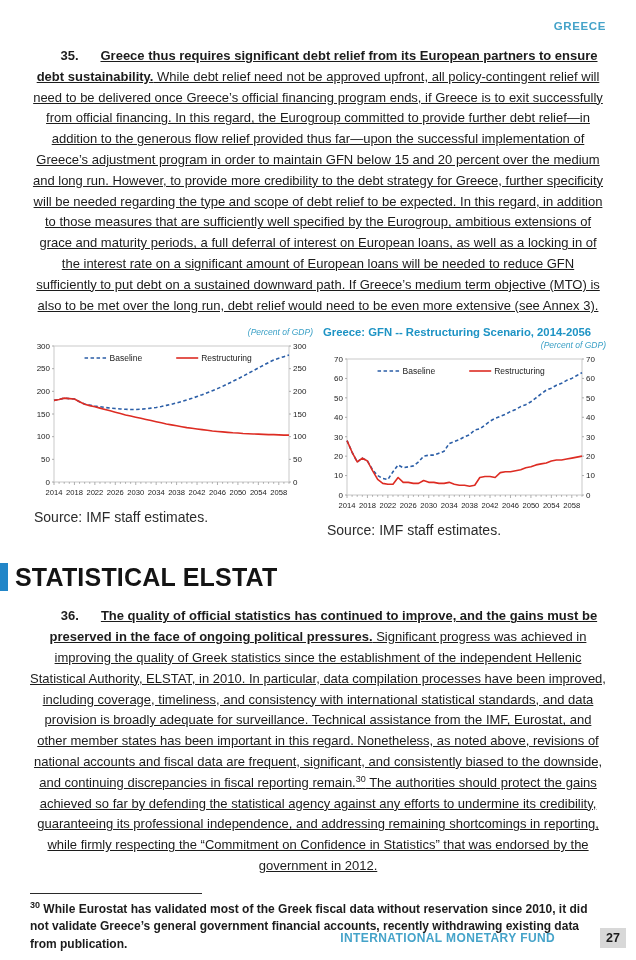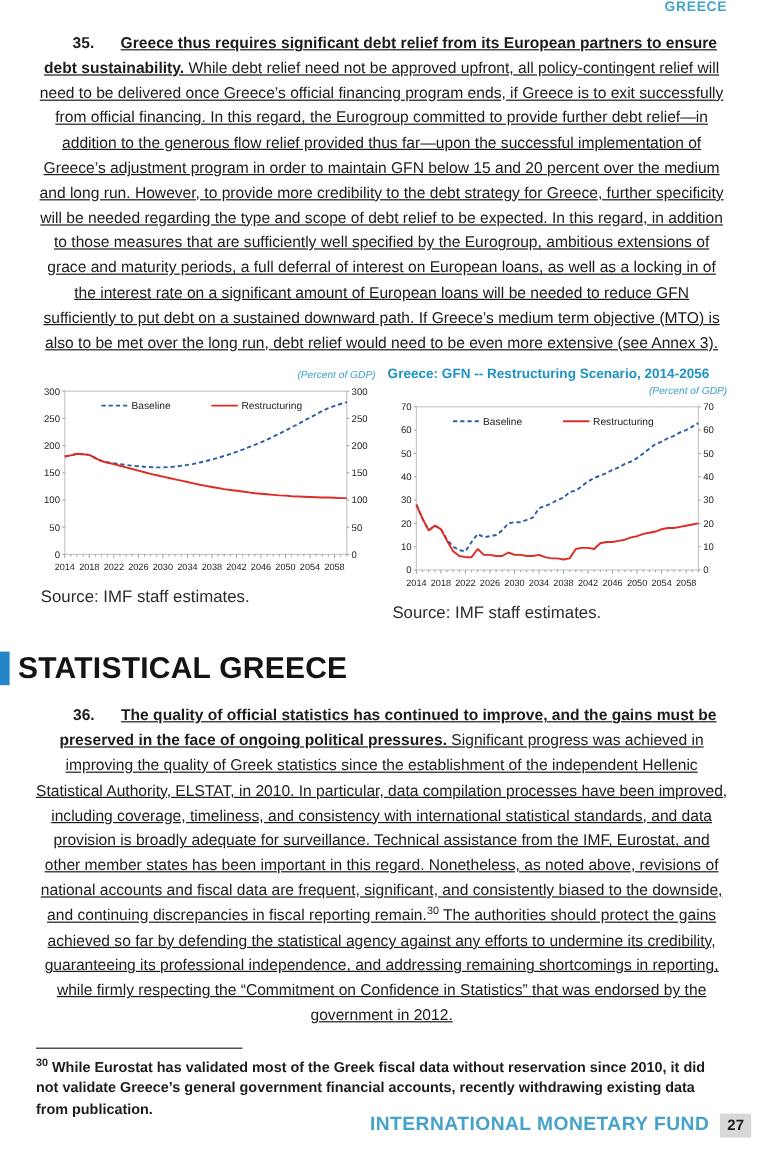--- a/index.html
+++ b/index.html
@@ -1,21 +1,21 @@
 <!DOCTYPE html>
 <html><head>
 <meta charset="utf-8">
 <style>
   html,body{margin:0;padding:0;}
   body{
     width:636px;height:960px;background:#ffffff;color:#1c1c1c;
     font-family:"Liberation Sans",sans-serif;position:relative;overflow:hidden;
   }
   .content{padding:0 30px;}
-  .header{text-align:right;font-size:11.5px;letter-spacing:.6px;
+  .header{padding-top:20px;text-align:right;font-size:11.5px;letter-spacing:.6px;
     color:#45a3c9;font-weight:bold;}
   .para{font-size:13px;line-height:20.8px;margin:14px 0 0 0;text-align:center;text-decoration:underline;}
   .pnum{display:inline-block;width:62px;font-weight:bold;}
   .para b{font-weight:bold;}
   sup{font-size:9px;vertical-align:super;line-height:0;}
   
   .charts{display:flex;gap:10px;margin-top:10px;padding:0 30px;}
   .chart{width:283px;}
   .ctitle{color:#1d93c4;font-weight:bold;font-size:11.3px;line-height:13px;}
   .csub{color:#3ba0c6;font-style:italic;font-size:8.5px;margin-top:1px;text-align:right;}
@@ -25,23 +25,23 @@
   
   .section{display:flex;align-items:center;margin-top:24px;}
   .sbar{width:8px;height:28px;background:#2286c8;flex:0 0 auto;}
   .stitle{font-size:25px;font-weight:bold;color:#141414;margin:0 0 0 7px;
     letter-spacing:.2px;line-height:30px;}
   
   .fnrule{border-top:1.6px solid #2a2a2a;width:172px;margin:16px 0 7px 30px;}
   .fntext{font-size:12px;line-height:17.5px;margin:0;padding:0 30px;font-weight:bold;}
   
   .footer{position:absolute;right:10px;bottom:12px;display:flex;align-items:center;gap:9px;}
-  .forg{color:#45a3c9;font-size:16px;letter-spacing:.4px;font-weight:bold;}
+  .forg{color:#45a3c9;font-size:12px;letter-spacing:.4px;font-weight:bold;}
   .fpage{background:#d8d8d8;color:#1c1c1c;font-weight:bold;font-size:12.5px;
-    padding:3px 6px;}
+    padding:3px 6px;margin-left:36px;}
 </style>
 </head>
 <body>
 
 <div class="page">
 
   <div class="header content">
     <span>GREECE</span>
   </div>
 
@@ -250,21 +250,21 @@
           <text x="171.2" y="22" font-size="8.5" fill="#222">Restructuring</text>
           <polyline points="24.00,88.60 29.11,100.26 34.22,109.97 39.33,106.09 44.43,109.00 49.54,117.74 54.65,123.57 59.76,126.49 64.87,127.46 69.98,119.69 75.09,112.89 80.20,115.80 85.30,114.83 90.41,113.86 95.52,109.97 100.63,104.14 105.74,103.17 110.85,103.17 115.96,101.23 121.07,99.29 126.17,91.51 131.28,89.57 136.39,87.63 141.50,84.71 146.61,82.77 151.72,77.91 156.83,76.94 161.93,73.06 167.04,69.17 172.15,66.26 177.26,64.31 182.37,62.37 187.48,59.46 192.59,57.51 197.70,54.60 202.80,52.66 207.91,49.74 213.02,45.86 218.13,41.97 223.24,38.09 228.35,36.14 233.46,33.23 238.57,31.29 243.67,28.37 248.78,26.43 253.89,23.51 259.00,20.60" fill="none" stroke="#2b5ea7" stroke-width="1.6" stroke-linejoin="round" stroke-dasharray="3.5 2.5"></polyline>
           <polyline points="24.00,88.60 29.11,100.26 34.22,109.97 39.33,106.09 44.43,109.00 49.54,118.71 54.65,127.46 59.76,131.34 64.87,132.31 69.98,132.31 75.09,125.51 80.20,130.37 85.30,130.37 90.41,131.34 95.52,131.34 100.63,128.43 105.74,130.37 110.85,130.37 115.96,131.34 121.07,131.34 126.17,130.37 131.28,132.31 136.39,133.29 141.50,133.29 146.61,134.26 151.72,133.29 156.83,125.51 161.93,124.54 167.04,124.54 172.15,125.51 177.26,120.66 182.37,119.69 187.48,119.69 192.59,118.71 197.70,117.74 202.80,115.80 207.91,114.83 213.02,112.89 218.13,111.91 223.24,110.94 228.35,109.00 233.46,108.03 238.57,108.03 243.67,107.06 248.78,106.09 253.89,105.11 259.00,104.14" fill="none" stroke="#dd2c23" stroke-width="1.6" stroke-linejoin="round"></polyline>
         </svg>
       <div class="csrc">Source: IMF staff estimates.</div>
     </div>
   </div>
 
   <div class="section">
     <div class="sbar"></div>
-    <h1 class="stitle">STATISTICAL GREECE</h1>
+    <h1 class="stitle">STATISTICAL ELSTAT</h1>
   </div>
 
   <p class="para content"><span class="pnum">36.</span><b>The quality of official statistics has continued to improve, and the gains must be preserved in the face of ongoing political pressures.</b><span> Significant progress was achieved in improving the quality of Greek statistics since the establishment of the independent Hellenic Statistical Authority, ELSTAT, in 2010. In particular, data compilation processes have been improved, including coverage, timeliness, and consistency with international statistical standards, and data provision is broadly adequate for surveillance. Technical assistance from the IMF, Eurostat, and other member states has been important in this regard. Nonetheless, as noted above, revisions of national accounts and fiscal data are frequent, significant, and consistently biased to the downside, and continuing discrepancies in fiscal reporting remain.</span><sup>30</sup><span> The authorities should protect the gains achieved so far by defending the statistical agency against any efforts to undermine its credibility, guaranteeing its professional independence, and addressing remaining shortcomings in reporting, while firmly respecting the “Commitment on Confidence in Statistics” that was endorsed by the government in 2012.</span></p>
 
   <div class="fnrule"></div>
   <p class="fntext"><sup>30</sup><span> While Eurostat has validated most of the Greek fiscal data without reservation since 2010, it did not validate Greece’s general government financial accounts, recently withdrawing existing data from publication.</span></p>
 
   <div class="footer">
     <span class="forg">INTERNATIONAL MONETARY FUND</span>
     <span class="fpage">27</span>

